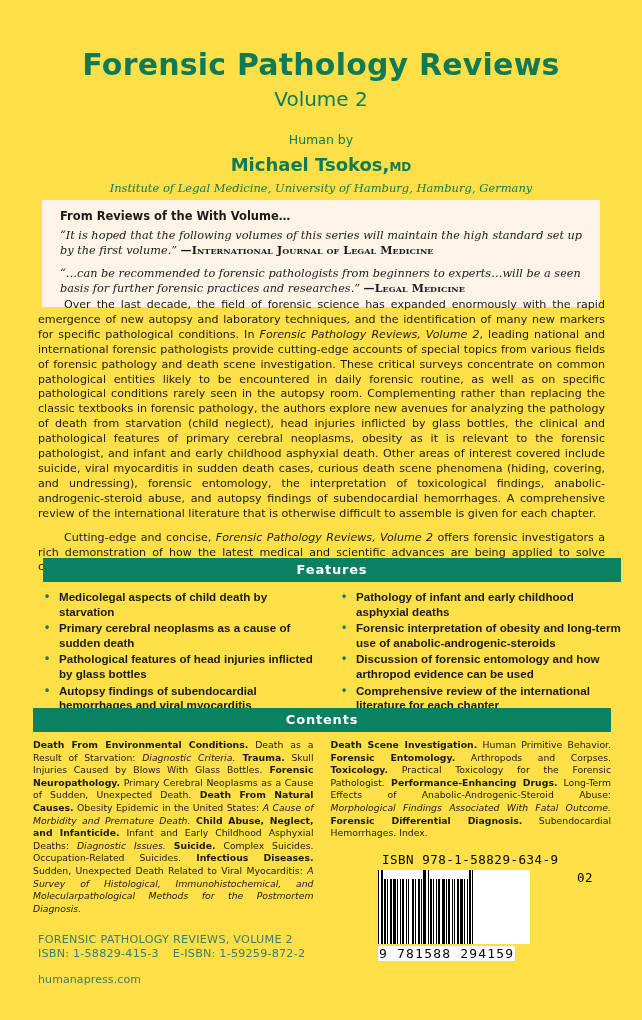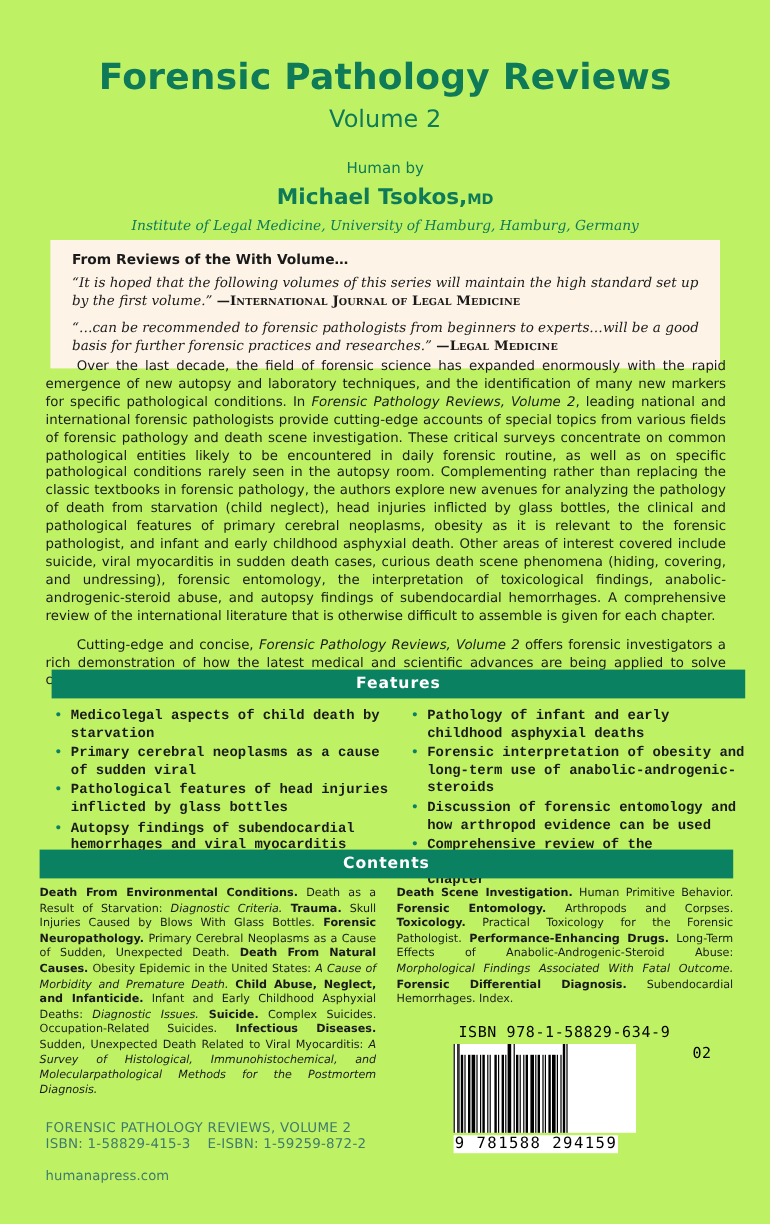--- a/index.html
+++ b/index.html
@@ -14,21 +14,21 @@
     height: 1020px;
     position: relative;
     font-family: "Liberation Sans", sans-serif;
     color: #1a1a1a;
     overflow: hidden;
   }
 
   .cover {
     position: absolute;
     inset: 0;
-    background: #bef264;
+    background: #fde047;
     padding: 0;
   }
 
   
   .header {
     text-align: center;
     padding-top: 48px;
   }
   .book-title {
     font-family: "DejaVu Sans", sans-serif;
@@ -154,21 +154,21 @@
   }
   ul.feature-list {
     list-style: none;
     margin: 0;
     padding: 0;
   }
   ul.feature-list li {
     position: relative;
     padding-left: 16px;
     margin-bottom: 2px;
-    font-family: Liberation Mono, monospace;
+    font-family: Liberation Sans, sans-serif;
     font-size: 11.6px;
     font-weight: bold;
     line-height: 1.26;
     color: #1a1a1a;
   }
   ul.feature-list li::before {
     content: "•";
     position: absolute;
     left: 2px;
     top: -1px;
@@ -306,37 +306,37 @@
     <div class="affiliation">Institute of Legal Medicine, University of Hamburg, Hamburg, Germany</div>
   </div>
 
   <div class="reviews-box">
     <div class="reviews-heading">From Reviews of the With Volume…</div>
     <p class="review-quote">
       <span>“It is hoped that the following volumes of this series will maintain the high standard set up by the first volume.”</span>
       <span class="review-source"><span>—</span><span>International Journal of Legal Medicine</span></span>
     </p>
     <p class="review-quote">
-      <span>“…can be recommended to forensic pathologists from beginners to experts…will be a good basis for further forensic practices and researches.”</span>
+      <span>“…can be recommended to forensic pathologists from beginners to experts…will be a seen basis for further forensic practices and researches.”</span>
       <span class="review-source"><span>—</span><span>Legal Medicine</span></span>
     </p>
   </div>
 
   <div class="body-copy">
     <p><span>Over the last decade, the field of forensic science has expanded enormously with the rapid emergence of new autopsy and laboratory techniques, and the identification of many new markers for specific pathological conditions. In </span><i>Forensic Pathology Reviews, Volume 2</i><span>, leading national and international forensic pathologists provide cutting-edge accounts of special topics from various fields of forensic pathology and death scene investigation. These critical surveys concentrate on common pathological entities likely to be encountered in daily forensic routine, as well as on specific pathological conditions rarely seen in the autopsy room. Complementing rather than replacing the classic textbooks in forensic pathology, the authors explore new avenues for analyzing the pathology of death from starvation (child neglect), head injuries inflicted by glass bottles, the clinical and pathological features of primary cerebral neoplasms, obesity as it is relevant to the forensic pathologist, and infant and early childhood asphyxial death. Other areas of interest covered include suicide, viral myocarditis in sudden death cases, curious death scene phenomena (hiding, covering, and undressing), forensic entomology, the interpretation of toxicological findings, anabolic-androgenic-steroid abuse, and autopsy findings of subendocardial hemorrhages. A comprehensive review of the international literature that is otherwise difficult to assemble is given for each chapter.</span></p>
     <p><span>Cutting-edge and concise, </span><i>Forensic Pathology Reviews, Volume 2</i><span> offers forensic investigators a rich demonstration of how the latest medical and scientific advances are being applied to solve current problems of high interest to forensic pathologists today.</span></p>
   </div>
 
   <div class="features-section">
     <div class="section-bar">Features</div>
     <div class="features-cols">
       <div class="features-col">
         <ul class="feature-list">
           <li>Medicolegal aspects of child death by starvation</li>
-          <li>Primary cerebral neoplasms as a cause of sudden viral</li>
+          <li>Primary cerebral neoplasms as a cause of sudden death</li>
           <li>Pathological features of head injuries inflicted by glass bottles</li>
           <li>Autopsy findings of subendocardial hemorrhages and viral myocarditis</li>
         </ul>
       </div>
       <div class="features-col">
         <ul class="feature-list">
           <li>Pathology of infant and early childhood asphyxial deaths</li>
           <li>Forensic interpretation of obesity and long-term use of anabolic-androgenic-steroids</li>
           <li>Discussion of forensic entomology and how arthropod evidence can be used</li>
           <li>Comprehensive review of the international literature for each chapter</li>

